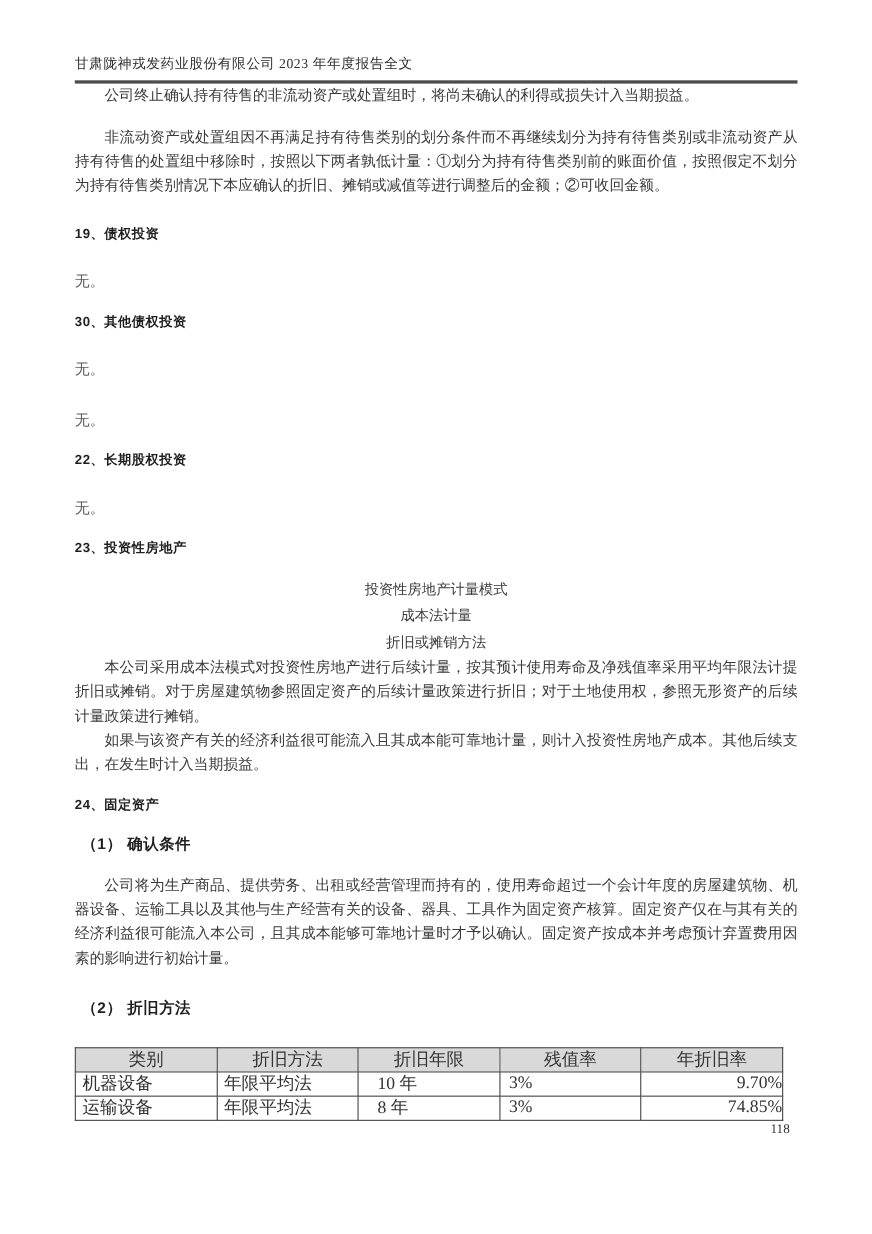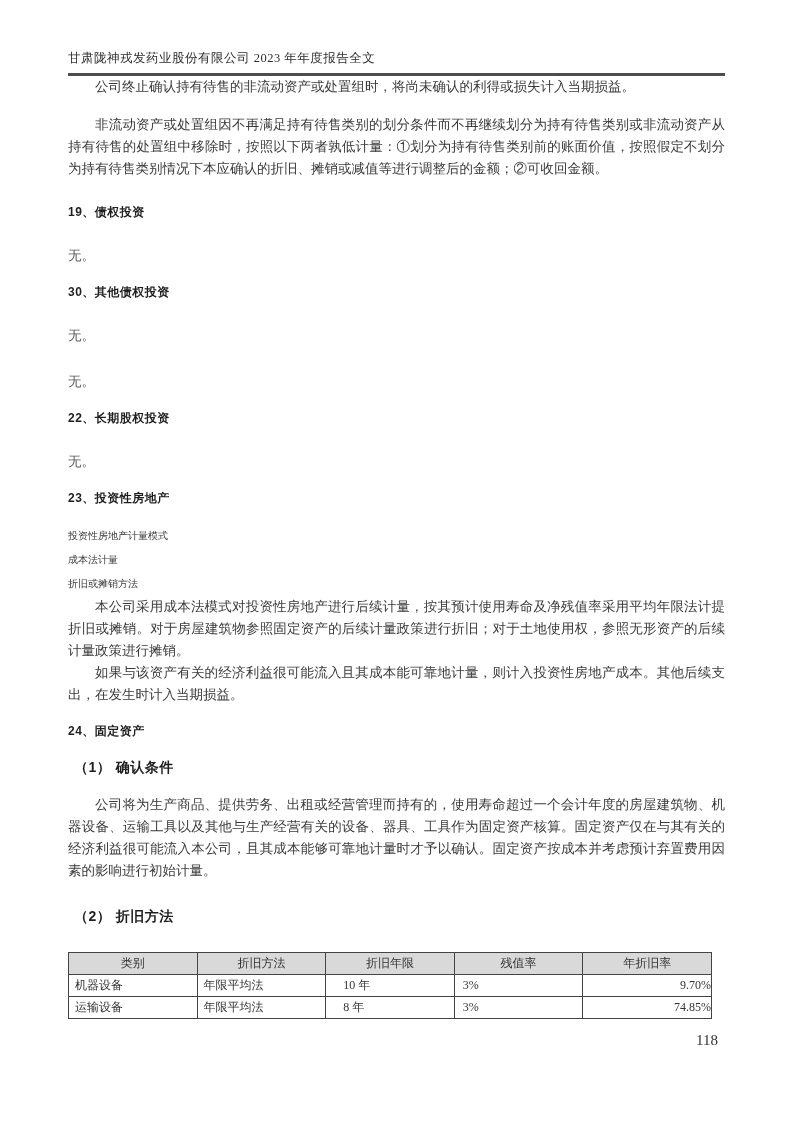--- a/index.html
+++ b/index.html
@@ -50,23 +50,24 @@
     letter-spacing:0.5px;
   }
   .sec-h.after-para{margin-top:23px;}
   .none-text{
     margin:24px 0 0 0;
     font-size:13.5px;
     line-height:22px;
     color:#5a5a5a;
   }
   .plain-line{
-    font-size:10px;
+    font-size:13px;
     line-height:24px;
     color:#3a3a3a;
+    text-align:center;
   }
   .s23-lines{margin-top:17px;}
   .sub-h{
     font-family:"Liberation Sans","DejaVu Sans",sans-serif;
     font-weight:bold;
     font-size:14px;
     line-height:17px;
     color:#1f1f1f;
     margin:19px 0 0 0;
     padding-left:6px;
@@ -74,21 +75,21 @@
   }
   .sub-h.second{margin-top:26px;}
   .s24-para{margin-top:18px;}
   .s23-paras{margin-top:0;}
   
   .dep-table{
     margin-top:27px;
     width:644px;
     border-collapse:collapse;
     table-layout:fixed;
-    font-size:12px;
+    font-size:16px;
   }
   .dep-table th,.dep-table td{
     border:1px solid #444;
     height:21px;
     padding:0 0 0 6px;
     font-weight:normal;
     color:#333;
     overflow:hidden;
     white-space:nowrap;
   }
@@ -96,24 +97,23 @@
     background:#d9d9d9;
     text-align:center;
     padding:0;
   }
   .dep-table col{width:20%;}
   .dep-table td.c2{padding-left:17px;}
   .dep-table td.c3{padding-left:8px;}
   .dep-table tr.r1 td.c4,.dep-table tr.r2 td.c4{text-align:right;padding-left:0;}
   
   .page-number{
-    margin-top:13px;
     text-align:right;
     padding-right:7px;
-    font-size:15px;
+    font-size:12px;
     color:#333;
   }
 </style>
 </head>
 <body>
 
 <div class="page">
 
   <div class="report-header">甘肃陇神戎发药业股份有限公司 2023 年年度报告全文</div>
   <div class="header-rule"></div>

